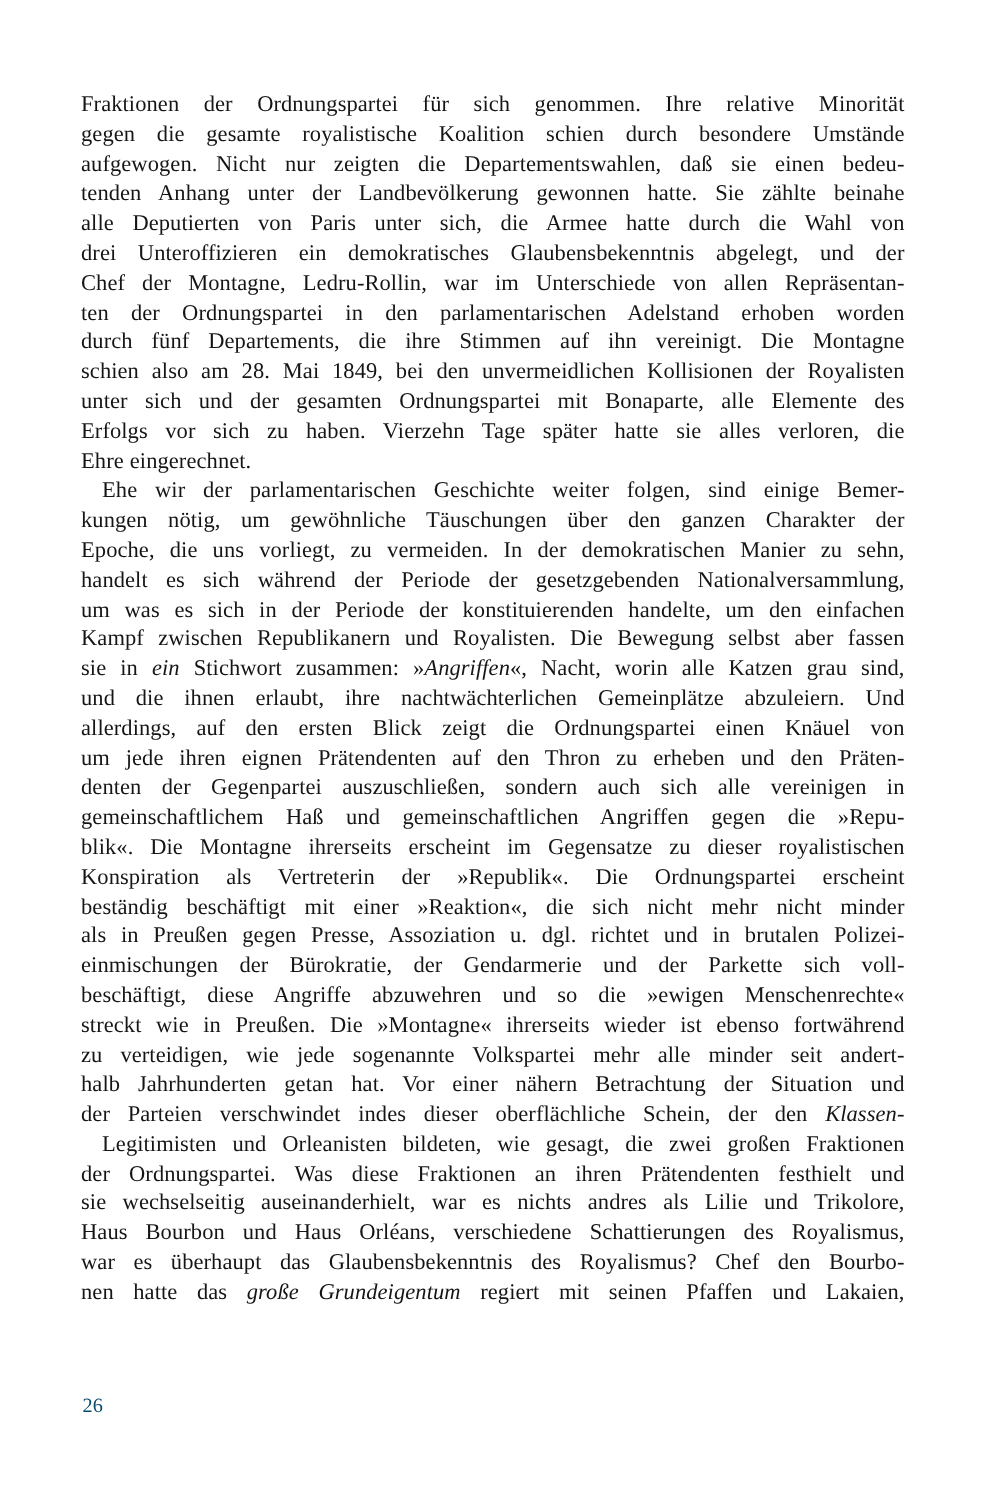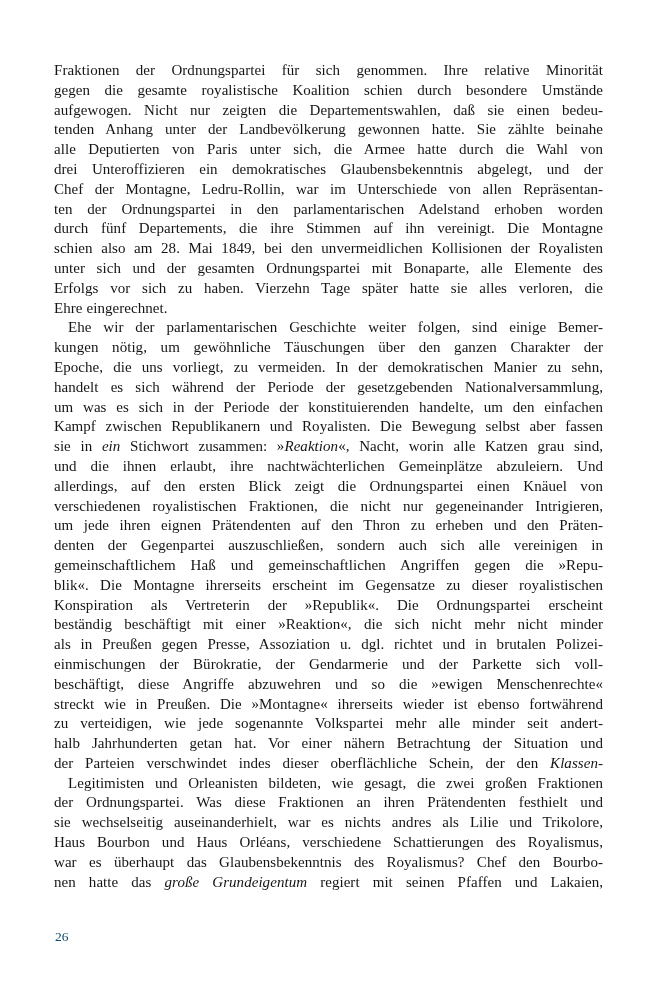--- a/index.html
+++ b/index.html
@@ -73,24 +73,23 @@
         <div class="line"><span>Erfolgs vor sich zu haben. Vierzehn Tage später hatte sie alles verloren, die</span></div>
         <div class="line last"><span>Ehre eingerechnet.</span></div>
       </div>
       <div class="paragraph">
         <div class="line indent"><span>Ehe wir der parlamentarischen Geschichte weiter folgen, sind einige Bemer-</span></div>
         <div class="line"><span>kungen nötig, um gewöhnliche Täuschungen über den ganzen Charakter der</span></div>
         <div class="line"><span>Epoche, die uns vorliegt, zu vermeiden. In der demokratischen Manier zu sehn,</span></div>
         <div class="line"><span>handelt es sich während der Periode der gesetzgebenden Nationalversammlung,</span></div>
         <div class="line"><span>um was es sich in der Periode der konstituierenden handelte, um den einfachen</span></div>
         <div class="line"><span>Kampf zwischen Republikanern und Royalisten. Die Bewegung selbst aber fassen</span></div>
-        <div class="line"><span>sie in </span><em>ein</em><span> Stichwort zusammen: »</span><em>Reaktion</em><span>«, Nacht, worin alle Katzen grau sind,</span></div>
+        <div class="line"><span>sie in </span><em>ein</em><span> Stichwort zusammen: »</span><em>Angriffen</em><span>«, Nacht, worin alle Katzen grau sind,</span></div>
         <div class="line"><span>und die ihnen erlaubt, ihre nachtwächterlichen Gemeinplätze abzuleiern. Und</span></div>
         <div class="line"><span>allerdings, auf den ersten Blick zeigt die Ordnungspartei einen Knäuel von</span></div>
-        <div class="line"><span>verschiedenen royalistischen Fraktionen, die nicht nur gegeneinander Intrigieren,</span></div>
         <div class="line"><span>um jede ihren eignen Prätendenten auf den Thron zu erheben und den Präten-</span></div>
         <div class="line"><span>denten der Gegenpartei auszuschließen, sondern auch sich alle vereinigen in</span></div>
         <div class="line"><span>gemeinschaftlichem Haß und gemeinschaftlichen Angriffen gegen die »Repu-</span></div>
         <div class="line"><span>blik«. Die Montagne ihrerseits erscheint im Gegensatze zu dieser royalistischen</span></div>
         <div class="line"><span>Konspiration als Vertreterin der »Republik«. Die Ordnungspartei erscheint</span></div>
         <div class="line"><span>beständig beschäftigt mit einer »Reaktion«, die sich nicht mehr nicht minder</span></div>
         <div class="line"><span>als in Preußen gegen Presse, Assoziation u. dgl. richtet und in brutalen Polizei-</span></div>
         <div class="line"><span>einmischungen der Bürokratie, der Gendarmerie und der Parkette sich voll-</span></div>
         <div class="line"><span>beschäftigt, diese Angriffe abzuwehren und so die »ewigen Menschenrechte«</span></div>
         <div class="line"><span>streckt wie in Preußen. Die »Montagne« ihrerseits wieder ist ebenso fortwährend</span></div>

